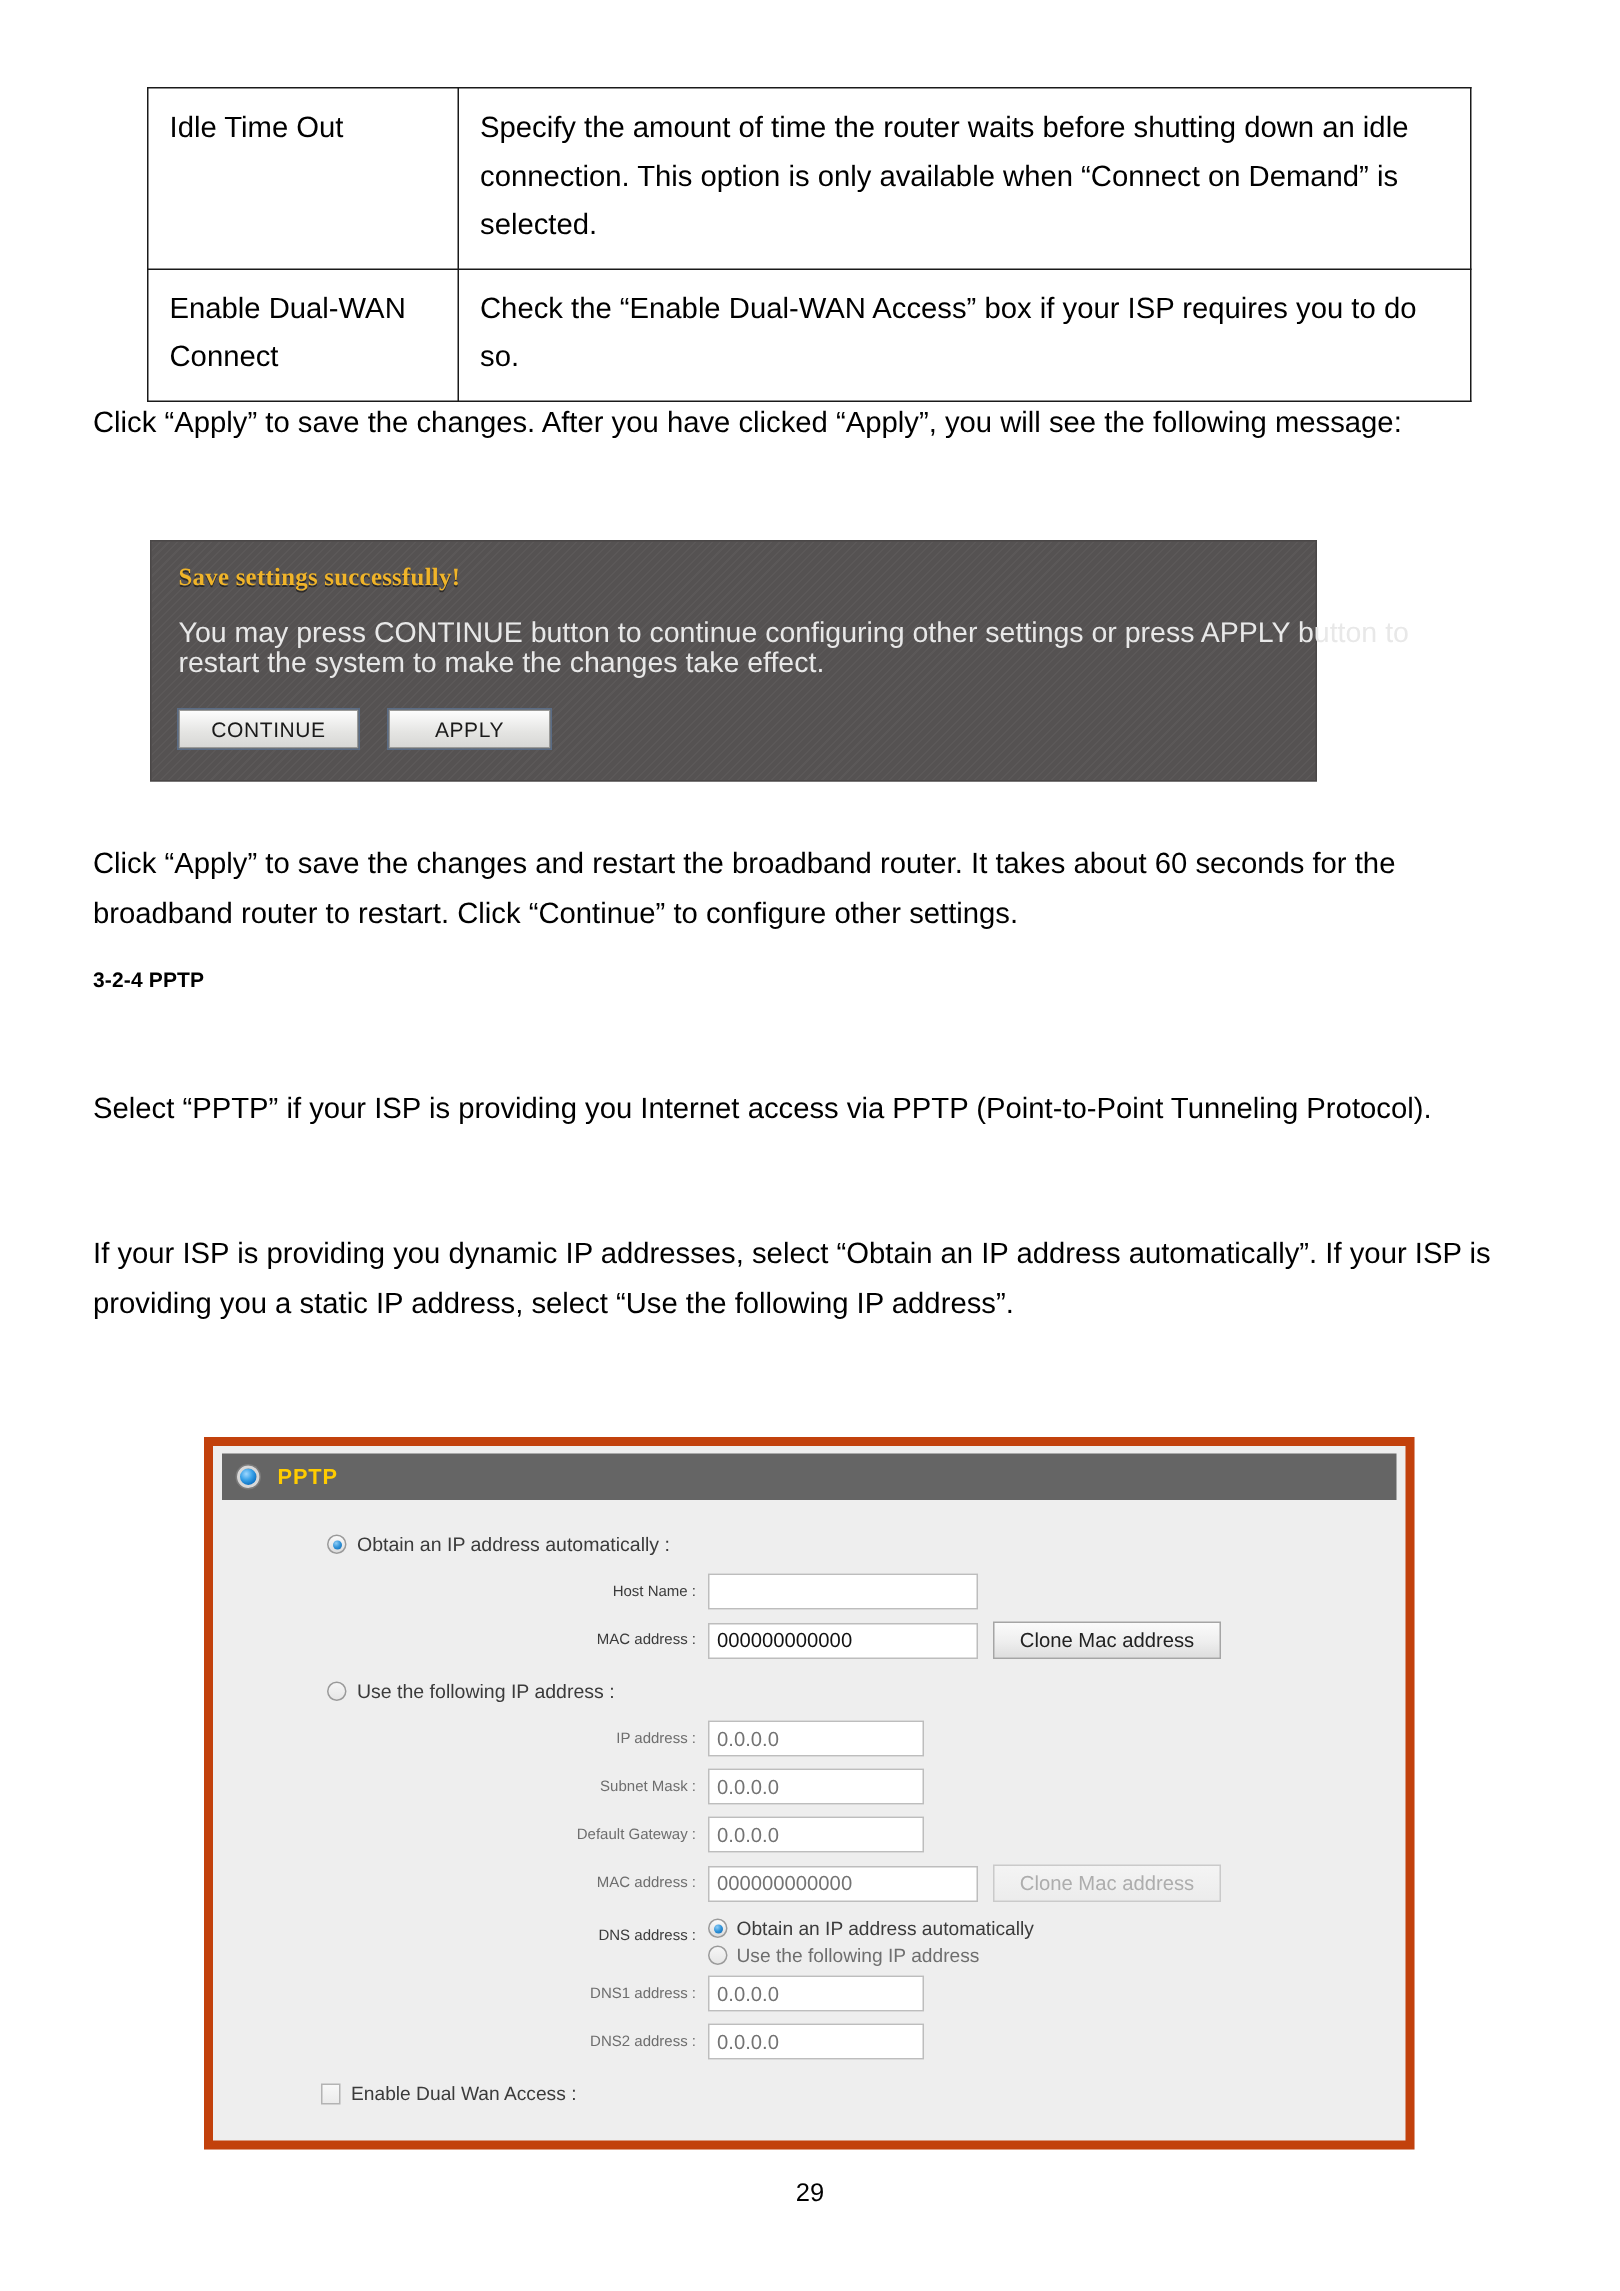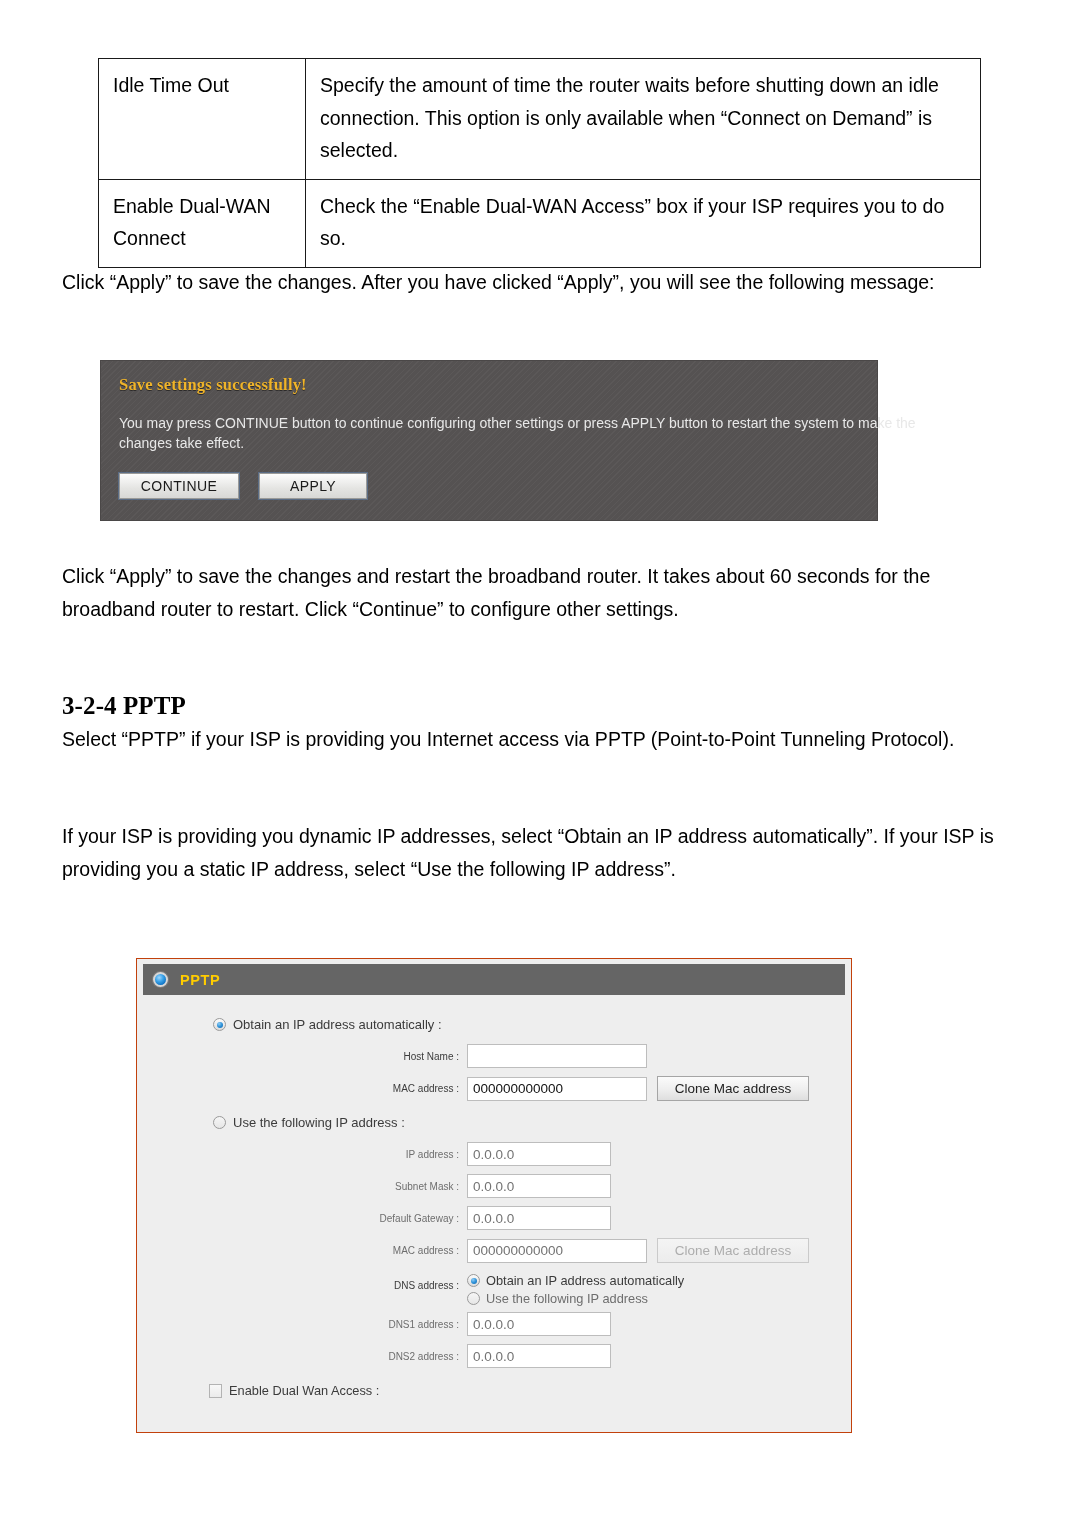--- a/index.html
+++ b/index.html
@@ -46,25 +46,25 @@
     color: #000;
   }
   .p-apply   { left: 62px; top: 266px; width: 960px; }
   .p-restart { left: 62px; top: 560px; width: 960px; }
   .p-select  { left: 62px; top: 723px; width: 980px; }
   .p-dynamic { left: 62px; top: 820px; width: 980px; }
 
   .heading {
     position: absolute;
     left: 62px;
-    top: 692px;
-    font-size: 25px;
+    top: 645px;
+    font-size: 14px;
     font-weight: bold;
     letter-spacing: 0.1px;
-    font-family: Liberation Serif, serif;
+    font-family: Liberation Sans, sans-serif;
   }
 
   
   .save-dialog {
     position: absolute;
     left: 100px;
     top: 360px;
     width: 778px;
     height: 161px;
     background:
@@ -81,21 +81,21 @@
     color: #f0b429;
     font-family: "Liberation Serif", serif;
     font-weight: bold;
     font-size: 16.5px;
     letter-spacing: 0.2px;
     margin: 0 0 18px 0;
     text-shadow: 0 1px 0 rgba(0,0,0,0.5);
   }
   .sd-body {
     color: #e8e8e8;
-    font-size: 14px;
+    font-size: 19px;
     line-height: 20px;
     margin: 0 0 20px 0;
     width: 848px;
     font-family: "Liberation Sans", sans-serif;
   }
   .sd-buttons { display: flex; gap: 20px; }
   .sd-btn {
     display: inline-flex;
     align-items: center;
     justify-content: center;
@@ -111,24 +111,24 @@
     cursor: pointer;
   }
   .sd-btn.continue { min-width: 120px; }
   .sd-btn.apply    { min-width: 108px; }
 
   
   .pptp-panel {
     position: absolute;
     left: 136px;
     top: 958px;
-    width: 716px;
+    width: 807px;
     height: 475px;
     background: #eeeeee;
-    border: 1px solid #c2410c;
+    border: 6px solid #c2410c;
   }
   .pptp-header {
     margin: 5px 6px 0 6px;
     height: 31px;
     background: #656565;
     display: flex;
     align-items: center;
     padding-left: 10px;
     gap: 12px;
   }
@@ -372,14 +372,15 @@
       </div>
 
       <div class="dualwan-row">
         <span class="checkbox"></span>
         <span>Enable Dual Wan Access :</span>
       </div>
 
     </div>
   </div>
 
+  <div class="page-number">29</div>
 
 </div>
 
 </body></html>

